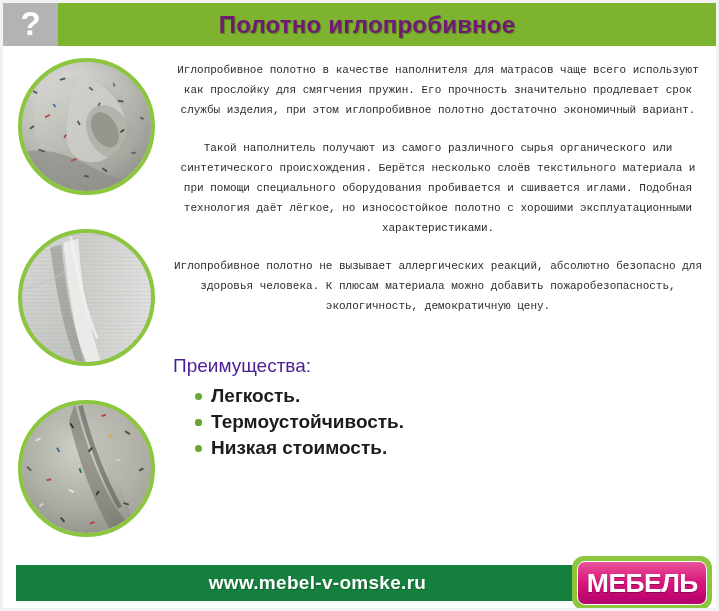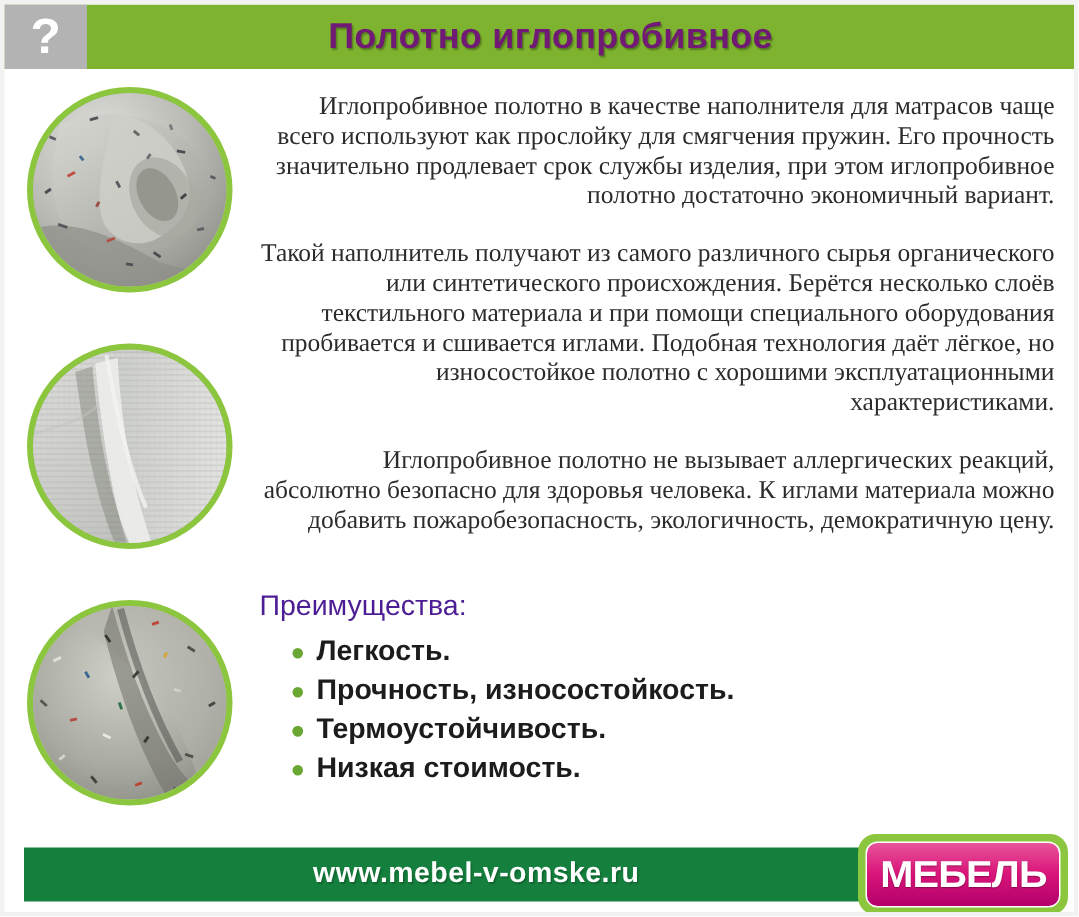--- a/index.html
+++ b/index.html
@@ -78,25 +78,25 @@
   .photo svg{display:block;width:100%;height:100%;}
 
   
   .content{
     position:absolute;
     left:170px;top:58px;
     width:530px;
   }
   .para{
     color:#2b2b2b;
-    font-size:17px;
+    font-size:11px;
     line-height:19.8px;
     margin:0 0 19px 0;
-    font-family:Liberation Serif, serif;
-    text-align:right;
+    font-family:Liberation Mono, monospace;
+    text-align:center;
   }
   .para:last-of-type{margin-bottom:0;}
 
   .adv-heading{
     color:#4c1d95;
     font-size:19px;
     font-weight:normal;
     margin:38px 0 8px 0;
     font-family:"Liberation Sans", sans-serif;
   }
@@ -300,32 +300,28 @@
           </g>
         </svg>
       </div>
     </div>
 
   </div>
 
   <div class="content">
     <p class="para">Иглопробивное полотно в качестве наполнителя для матрасов чаще всего используют как прослойку для смягчения пружин. Его прочность значительно продлевает срок службы изделия, при этом иглопробивное полотно достаточно экономичный вариант.</p>
     <p class="para">Такой наполнитель получают из самого различного сырья органического или синтетического происхождения. Берётся несколько слоёв текстильного материала  и при помощи специального оборудования пробивается и сшивается иглами.  Подобная технология даёт лёгкое, но износостойкое полотно с хорошими эксплуатационными характеристиками.</p>
-    <p class="para">Иглопробивное полотно не вызывает аллергических реакций, абсолютно безопасно для здоровья человека. К иглами материала можно добавить пожаробезопасность, экологичность, демократичную цену.</p>
+    <p class="para">Иглопробивное полотно не вызывает аллергических реакций, абсолютно безопасно для здоровья человека. К плюсам материала можно добавить пожаробезопасность, экологичность, демократичную цену.</p>
 
     <div class="adv-heading">Преимущества:</div>
 
     <ul class="adv-list">
       <li>
         <span class="bullet"></span>
         <span>Легкость.</span>
-      </li>
-      <li>
-        <span class="bullet"></span>
-        <span>Прочность, износостойкость.</span>
       </li>
       <li>
         <span class="bullet"></span>
       </li>
       <li>
         <span class="bullet"></span>
         <span>Термоустойчивость.</span>
       </li>
       <li>
         <span class="bullet"></span>

